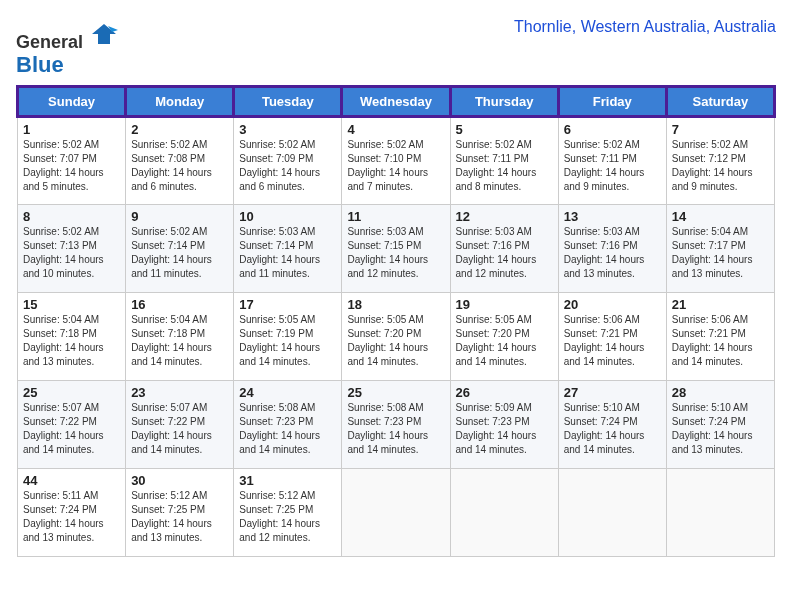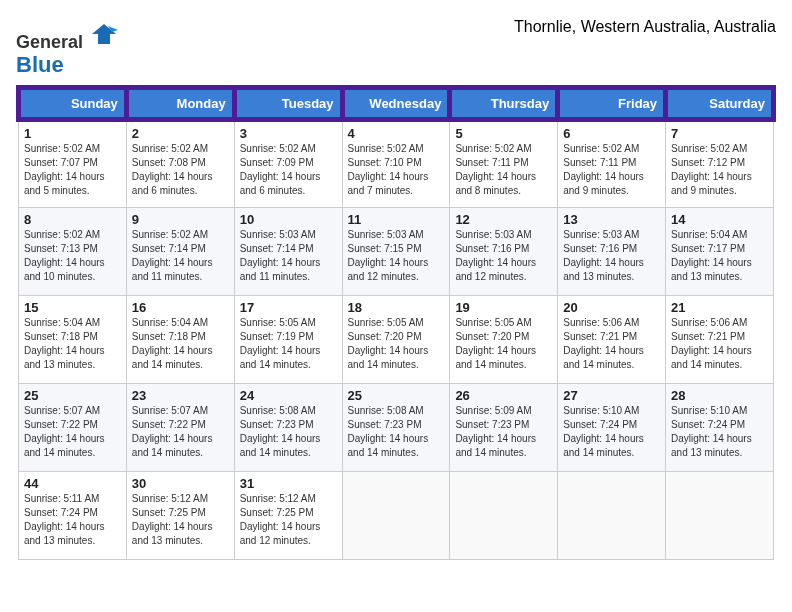--- a/index.html
+++ b/index.html
@@ -42,36 +42,36 @@
       text-align: right;
     }
     .month-title {
       font-size: 36px;
       font-weight: normal;
       color: #333;
       line-height: 1.1;
     }
     .location-title {
       font-size: 16px;
-      color: #000000;
+      color: #1d4ed8;
       margin-top: 2px;
     }
     .calendar-table {
       width: 100%;
       border-collapse: collapse;
       font-size: 10.5px;
     }
     .calendar-table th {
       background-color: #3a7fd5;
       color: #fff;
-      text-align: right;
+      text-align: center;
       padding: 6px 6px;
       font-size: 13px;
       font-weight: bold;
-      border: 5px solid #4c1d95;
+      border: 3px solid #4c1d95;
     }
     .calendar-table td {
       border: 1px solid #ccc;
       vertical-align: top;
       padding: 4px 5px;
       width: 107px;
       height: 88px;
       background: #fff;
     }
     .calendar-table tr:nth-child(even) td {

